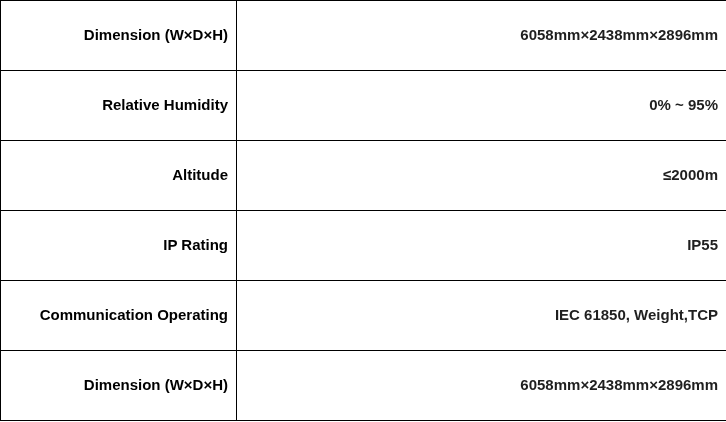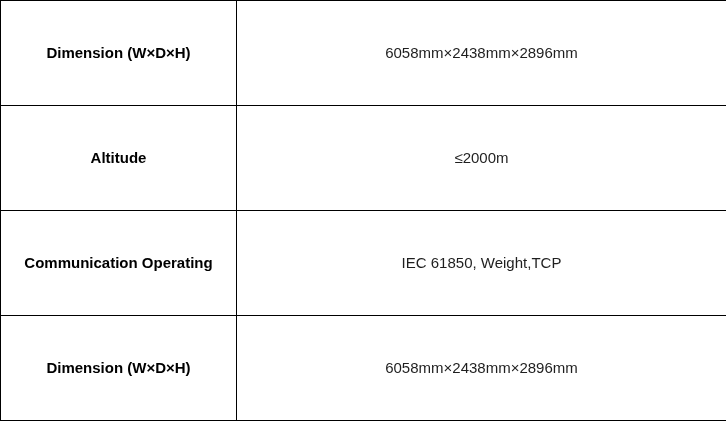--- a/index.html
+++ b/index.html
@@ -19,55 +19,63 @@
   }
   table.spec-table{
     border-collapse:collapse;
     table-layout:fixed;
     width:726px;
     height:421px;
     background:var(--bg-color);
   }
   table.spec-table td{
     border:1px solid var(--border-color);
-    text-align:center;
+    text-align:right;
     vertical-align:middle;
     padding:0 8px;
     font-size:15px;
     line-height:1.25;
     overflow:hidden;
     white-space:nowrap;
   }
   td.label-cell{
     font-weight:bold;
     color:var(--label-color);
   }
   td.value-cell{
-    font-weight:normal;
+    font-weight:bold;
     color:var(--value-color);
   }
   tr.first-row{ height:45px; }
   tr.spec-row{ height:53px; }
 </style>
 </head>
 <body>
 
 <table class="spec-table">
   <colgroup>
     <col style="width:236px">
     <col style="width:490px">
   </colgroup>
   <tbody>
     <tr class="spec-row first-row">
       <td class="label-cell">Dimension (W×D×H)</td>
       <td class="value-cell">6058mm×2438mm×2896mm</td>
     </tr>
     <tr class="spec-row">
+      <td class="label-cell">Relative Humidity</td>
+      <td class="value-cell">0% ~ 95%</td>
+    </tr>
+    <tr class="spec-row">
       <td class="label-cell">Altitude</td>
       <td class="value-cell">≤2000m</td>
+    </tr>
+    <tr class="spec-row">
+      <td class="label-cell">IP Rating</td>
+      <td class="value-cell">IP55</td>
     </tr>
     <tr class="spec-row">
       <td class="label-cell">Communication Operating</td>
       <td class="value-cell">IEC 61850, Weight,TCP</td>
     </tr>
     <tr class="spec-row">
       <td class="label-cell">Dimension (W×D×H)</td>
       <td class="value-cell">6058mm×2438mm×2896mm</td>
     </tr>
   </tbody>

